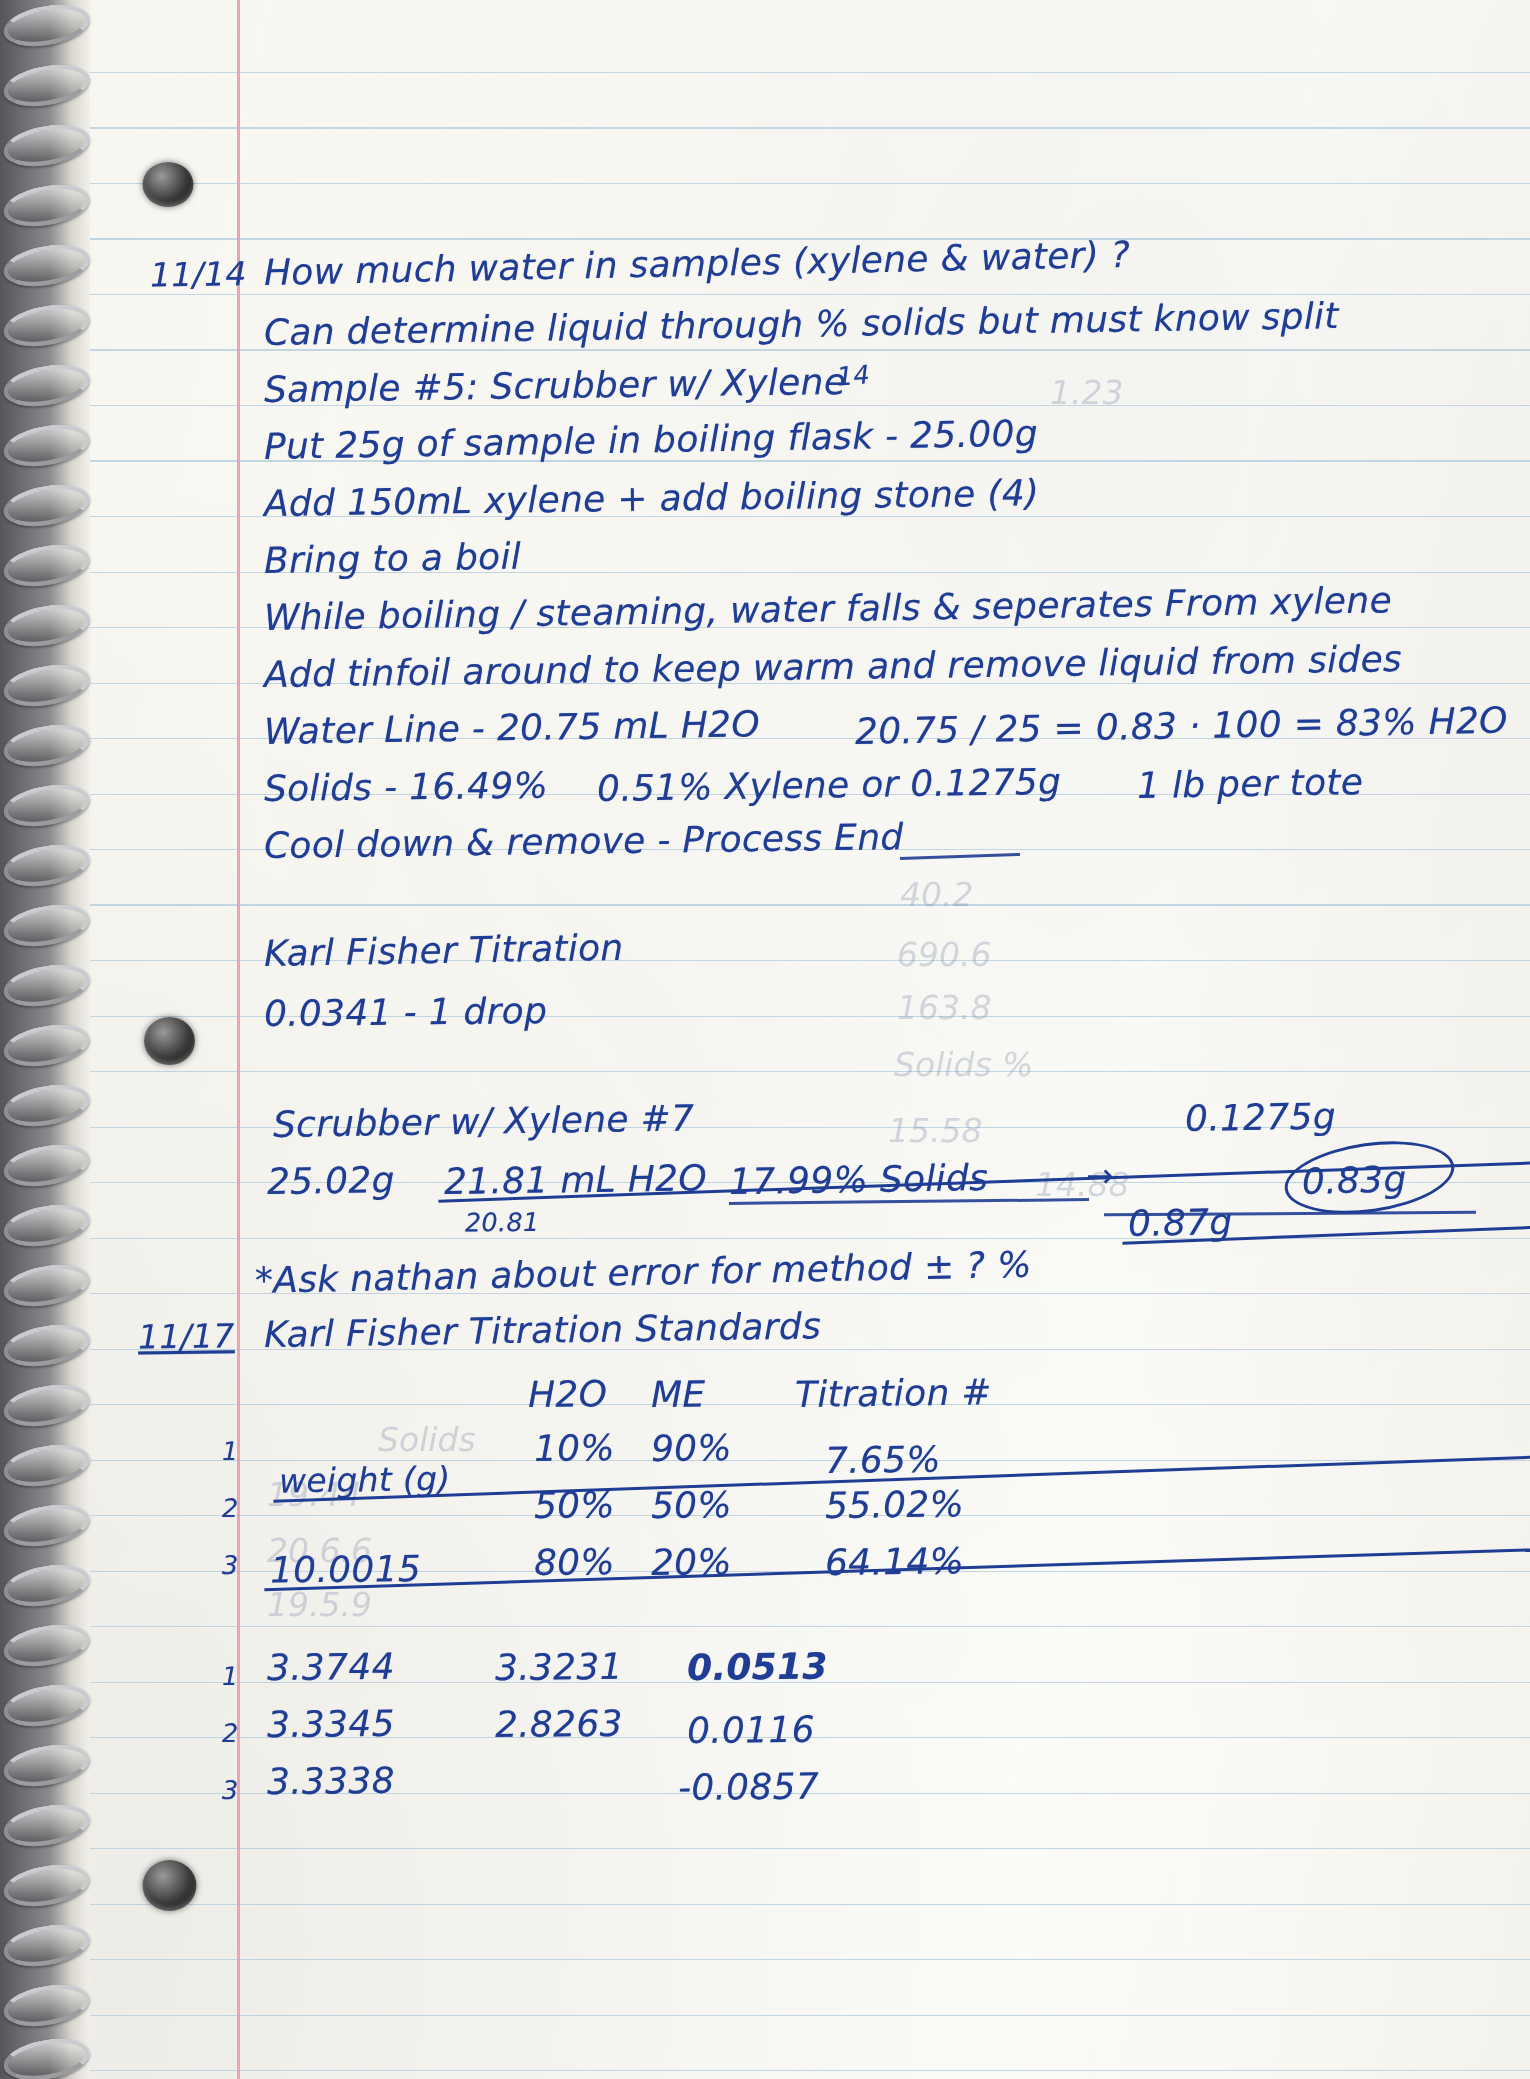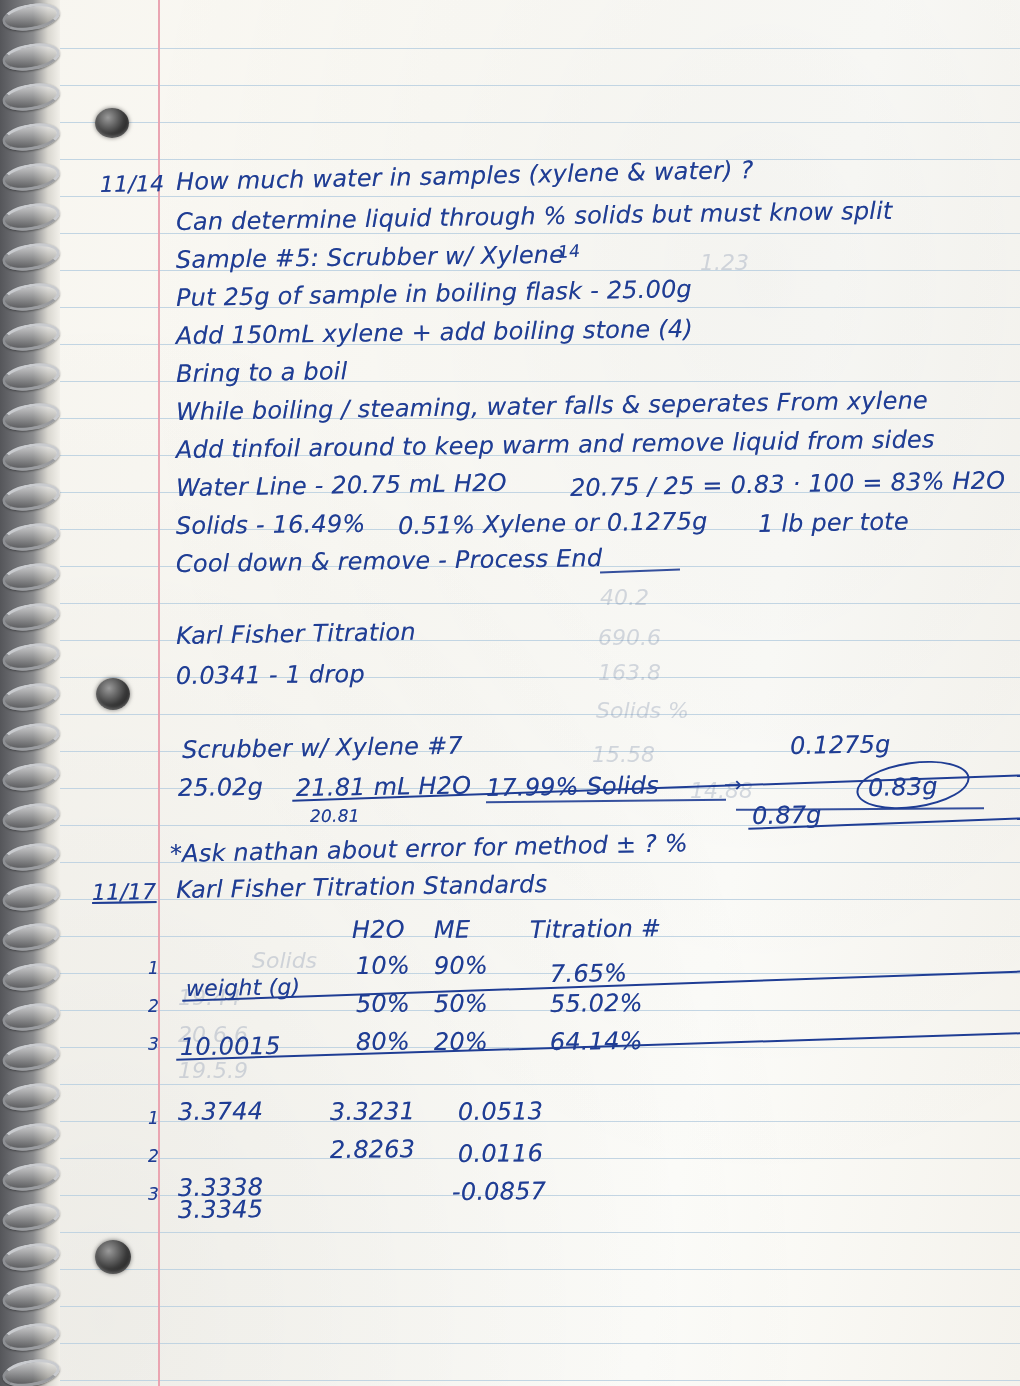--- a/index.html
+++ b/index.html
@@ -265,23 +265,23 @@
   <div class="ink lg" style="left:550px; top:990px; transform:rotate(-0.7deg);">55.02%</div>
 
   <div class="ink sm" style="left:148px; top:1034px;">3</div>
   <div class="ink lg" style="left:356px; top:1028px; transform:rotate(-0.6deg);">80%</div>
   <div class="ink lg" style="left:434px; top:1028px; transform:rotate(-0.6deg);">20%</div>
   <div class="ink lg" style="left:550px; top:1028px; transform:rotate(-0.7deg);">64.14%</div>
 
   <div class="ink sm" style="left:148px; top:1108px;">1</div>
   <div class="ink lg" style="left:178px; top:1098px; transform:rotate(-0.6deg);">3.3744</div>
   <div class="ink lg" style="left:330px; top:1098px; transform:rotate(-0.6deg);">3.3231</div>
-  <div class="ink lg" style="left:458px; top:1098px; transform:rotate(-0.6deg);">0.0513</div>
+  <div class="ink lg" style="left:458px; top:1098px; transform:rotate(-0.6deg);font-weight:bold;">0.0513</div>
 
   <div class="ink sm" style="left:148px; top:1146px;">2</div>
-  <div class="ink lg" style="left:178px; top:1196px; transform:rotate(-0.6deg);font-style:italic;">3.3345</div>
+  <div class="ink lg" style="left:178px; top:1136px; transform:rotate(-0.6deg);font-style:italic;">3.3345</div>
   <div class="ink lg" style="left:330px; top:1136px; transform:rotate(-0.6deg);">2.8263</div>
   <div class="ink lg" style="left:458px; top:1140px; transform:rotate(-0.6deg);">0.0116</div>
 
   <div class="ink sm" style="left:148px; top:1184px;">3</div>
   <div class="ink lg" style="left:178px; top:1174px; transform:rotate(-0.6deg);">3.3338</div>
   <div class="ink lg" style="left:452px; top:1178px; transform:rotate(-0.6deg);">-0.0857</div>
 </div>
 
 </body></html>

